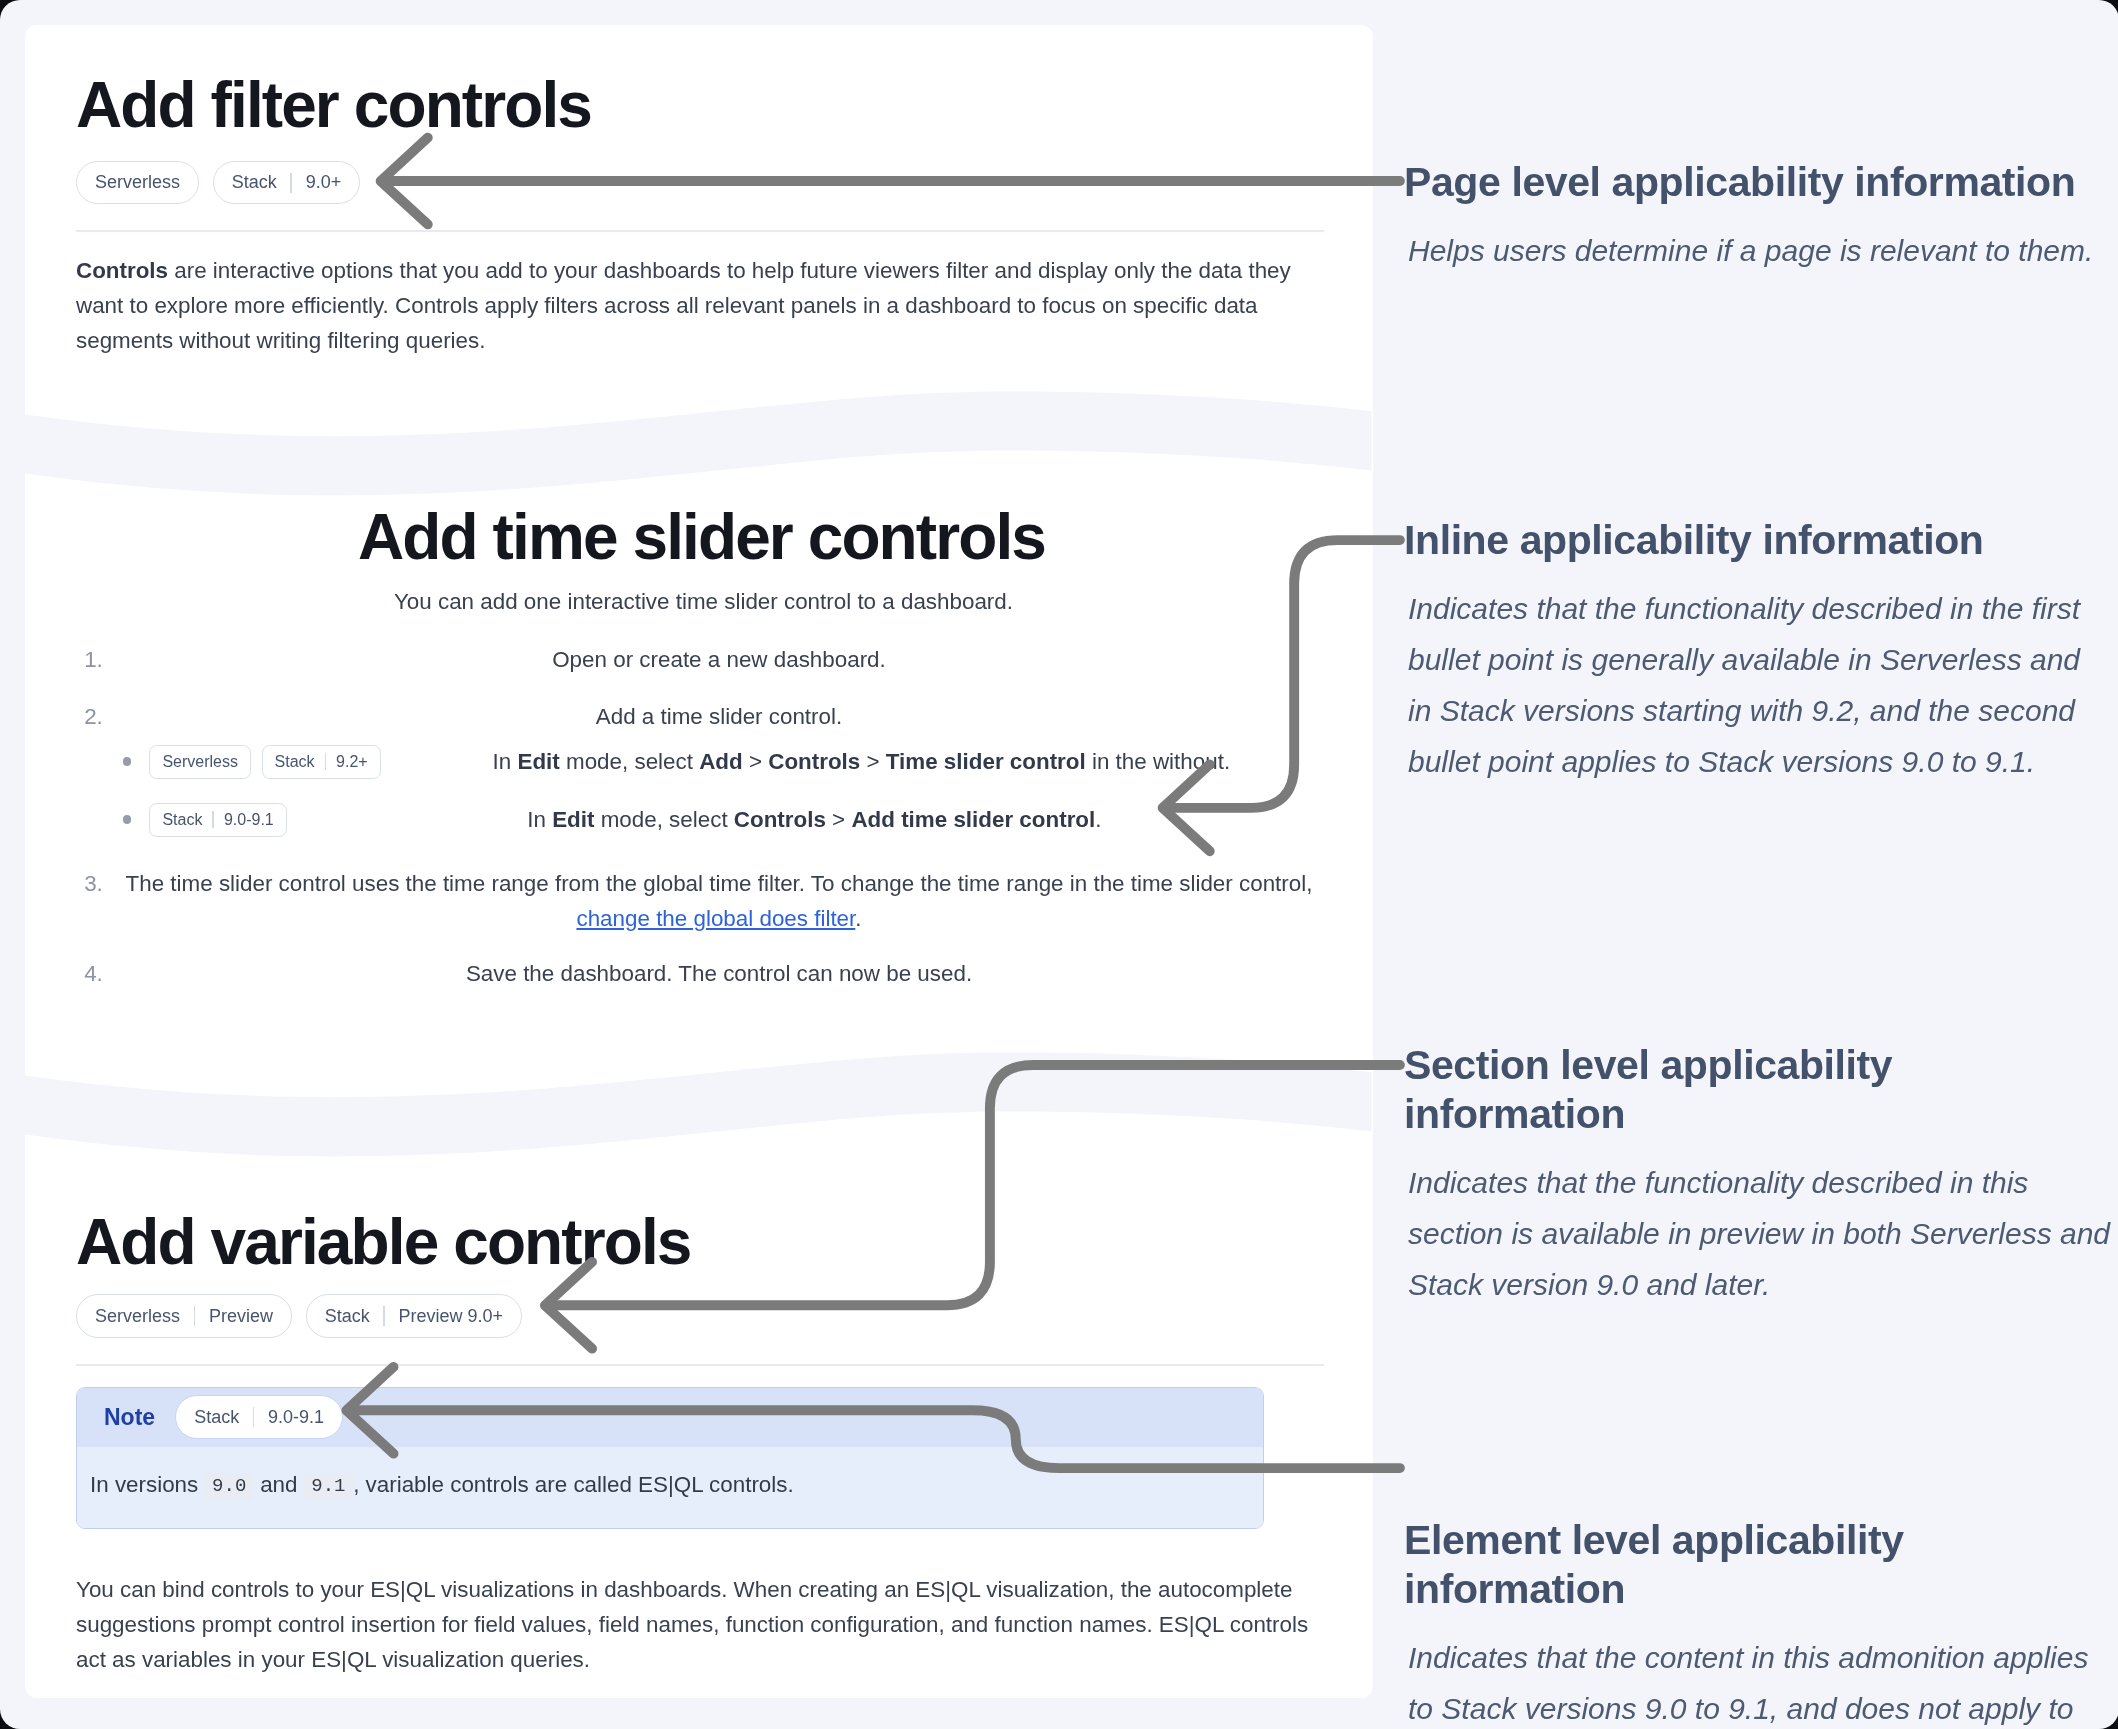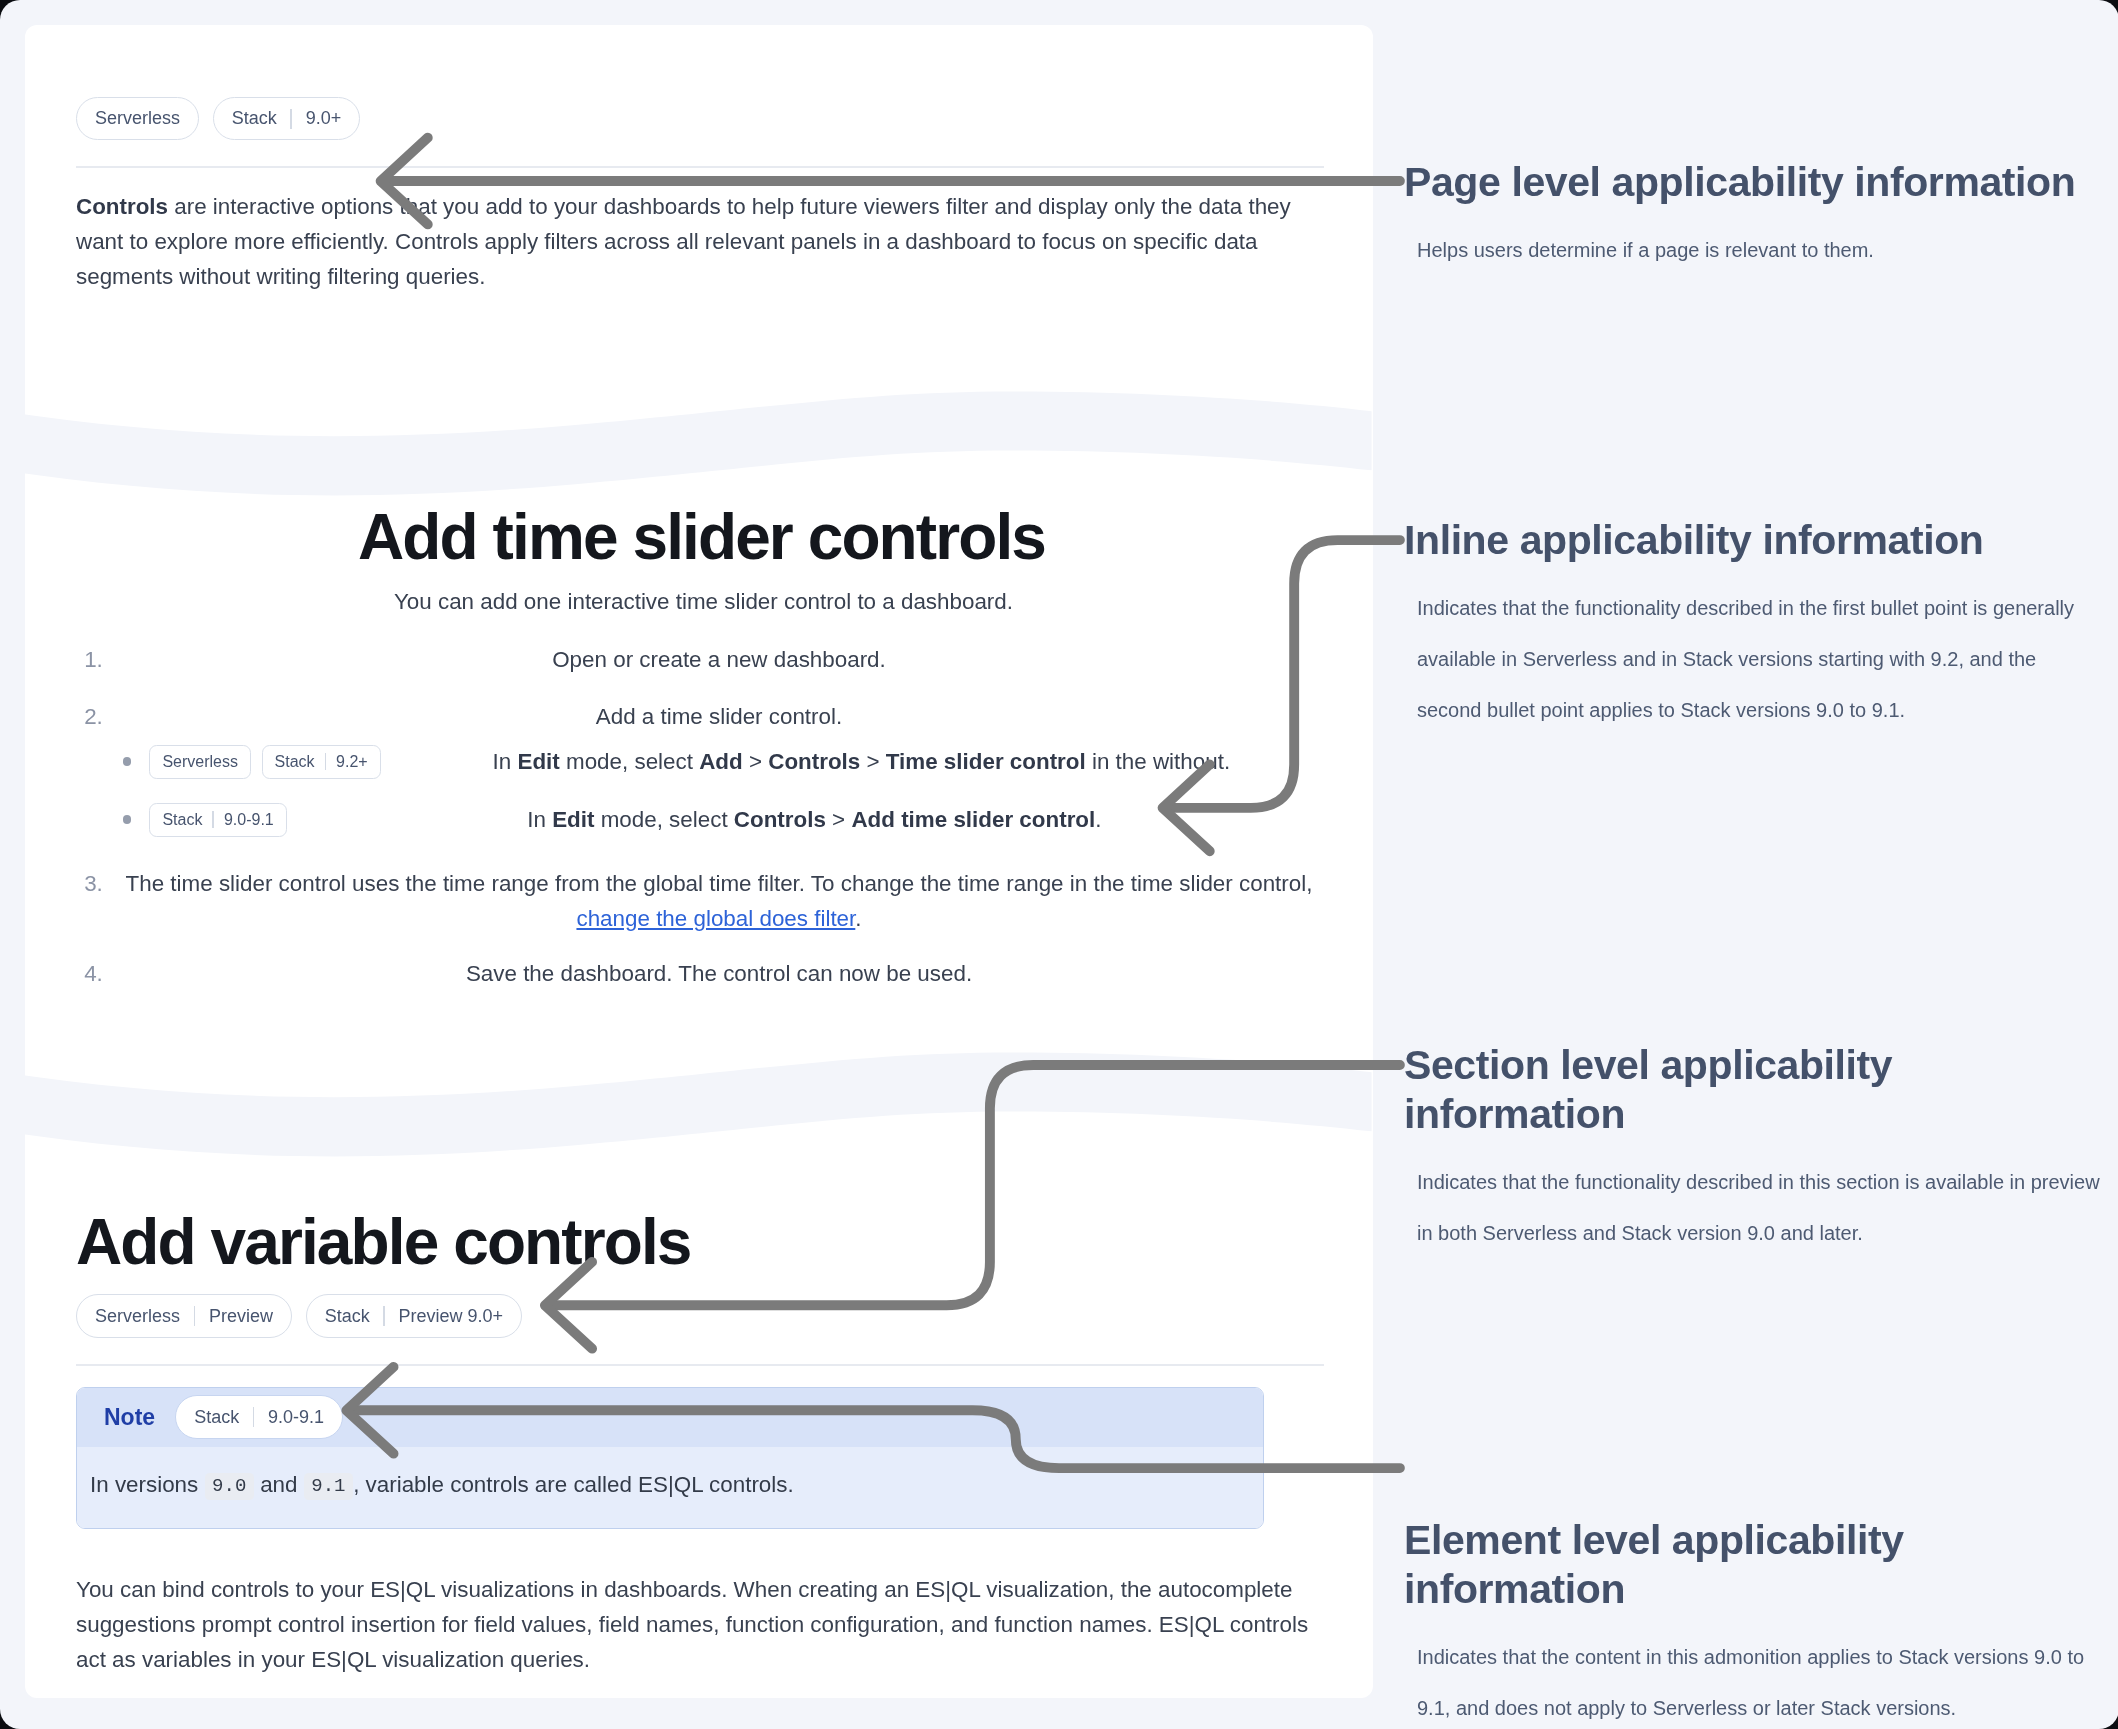--- a/index.html
+++ b/index.html
@@ -47,38 +47,39 @@
   .note{margin-top:21px;width:1188px;border:1.5px solid #bfd0ee;border-radius:9px;overflow:hidden;box-sizing:border-box;}
   .note-header{display:flex;align-items:center;background:#d7e2f8;height:59px;padding:0 27px;gap:20px;}
   .note-label{font-weight:700;font-size:23px;color:#1f3ea6;}
   .note-badge{height:44px;border-color:#c7d5f0;background:#ffffff;}
   .note-body{background:#e6edfb;padding:20px 29px 23px 13px;font-size:22.4px;line-height:35px;color:#333b49;}
   #card3 p.body{margin-top:43px;}
 
   .annotation{position:absolute;left:1404px;width:711px;}
   #ann1{top:158px;} #ann2{top:516px;} #ann3{top:1041px;} #ann4{top:1516px;}
   .annotation h2{margin:0 0 18px 0;font-size:41px;line-height:1.2;font-weight:700;color:#44516a;letter-spacing:-0.4px;}
-  .annotation p{margin:13px;font-size:20px;line-height:51px;color:#4d5a72;}
+  .annotation p{margin:4px;font-size:30px;line-height:51px;color:#4d5a72;font-style:italic;}
 
   svg.arrows{position:absolute;left:0;top:0;pointer-events:none;}
 </style>
 </head>
 <body>
 
 <div class="page">
   <div class="white-col"></div>
 
   <svg class="wave" style="top:358px" width="1373" height="167" viewBox="0 0 1805 220">
     <path fill="#f3f5fa" d="M0,70 C260,108 480,112 760,88 C1010,66 1140,44 1330,44 C1520,44 1680,56 1805,70 L1805,148 C1680,134 1520,122 1330,122 C1140,122 1010,144 760,166 C480,190 260,186 0,148 Z"></path>
   </svg>
   <svg class="wave" style="top:1019px" width="1373" height="167" viewBox="0 0 1805 220">
     <path fill="#f3f5fa" d="M0,70 C260,108 480,112 760,88 C1010,66 1140,44 1330,44 C1520,44 1680,56 1805,70 L1805,148 C1680,134 1520,122 1330,122 C1140,122 1010,144 760,166 C480,190 260,186 0,148 Z"></path>
   </svg>
 
   <section class="card-content" id="card1">
+    <h1 class="card-title">Add filter controls</h1>
     <div class="badge-row">
         <span class="badge">
           <span class="seg">Serverless</span>
         </span>
         <span class="badge">
           <span class="seg">Stack</span>
           <span class="bdiv"></span>
           <span class="seg">9.0+</span>
         </span>
       </div>

